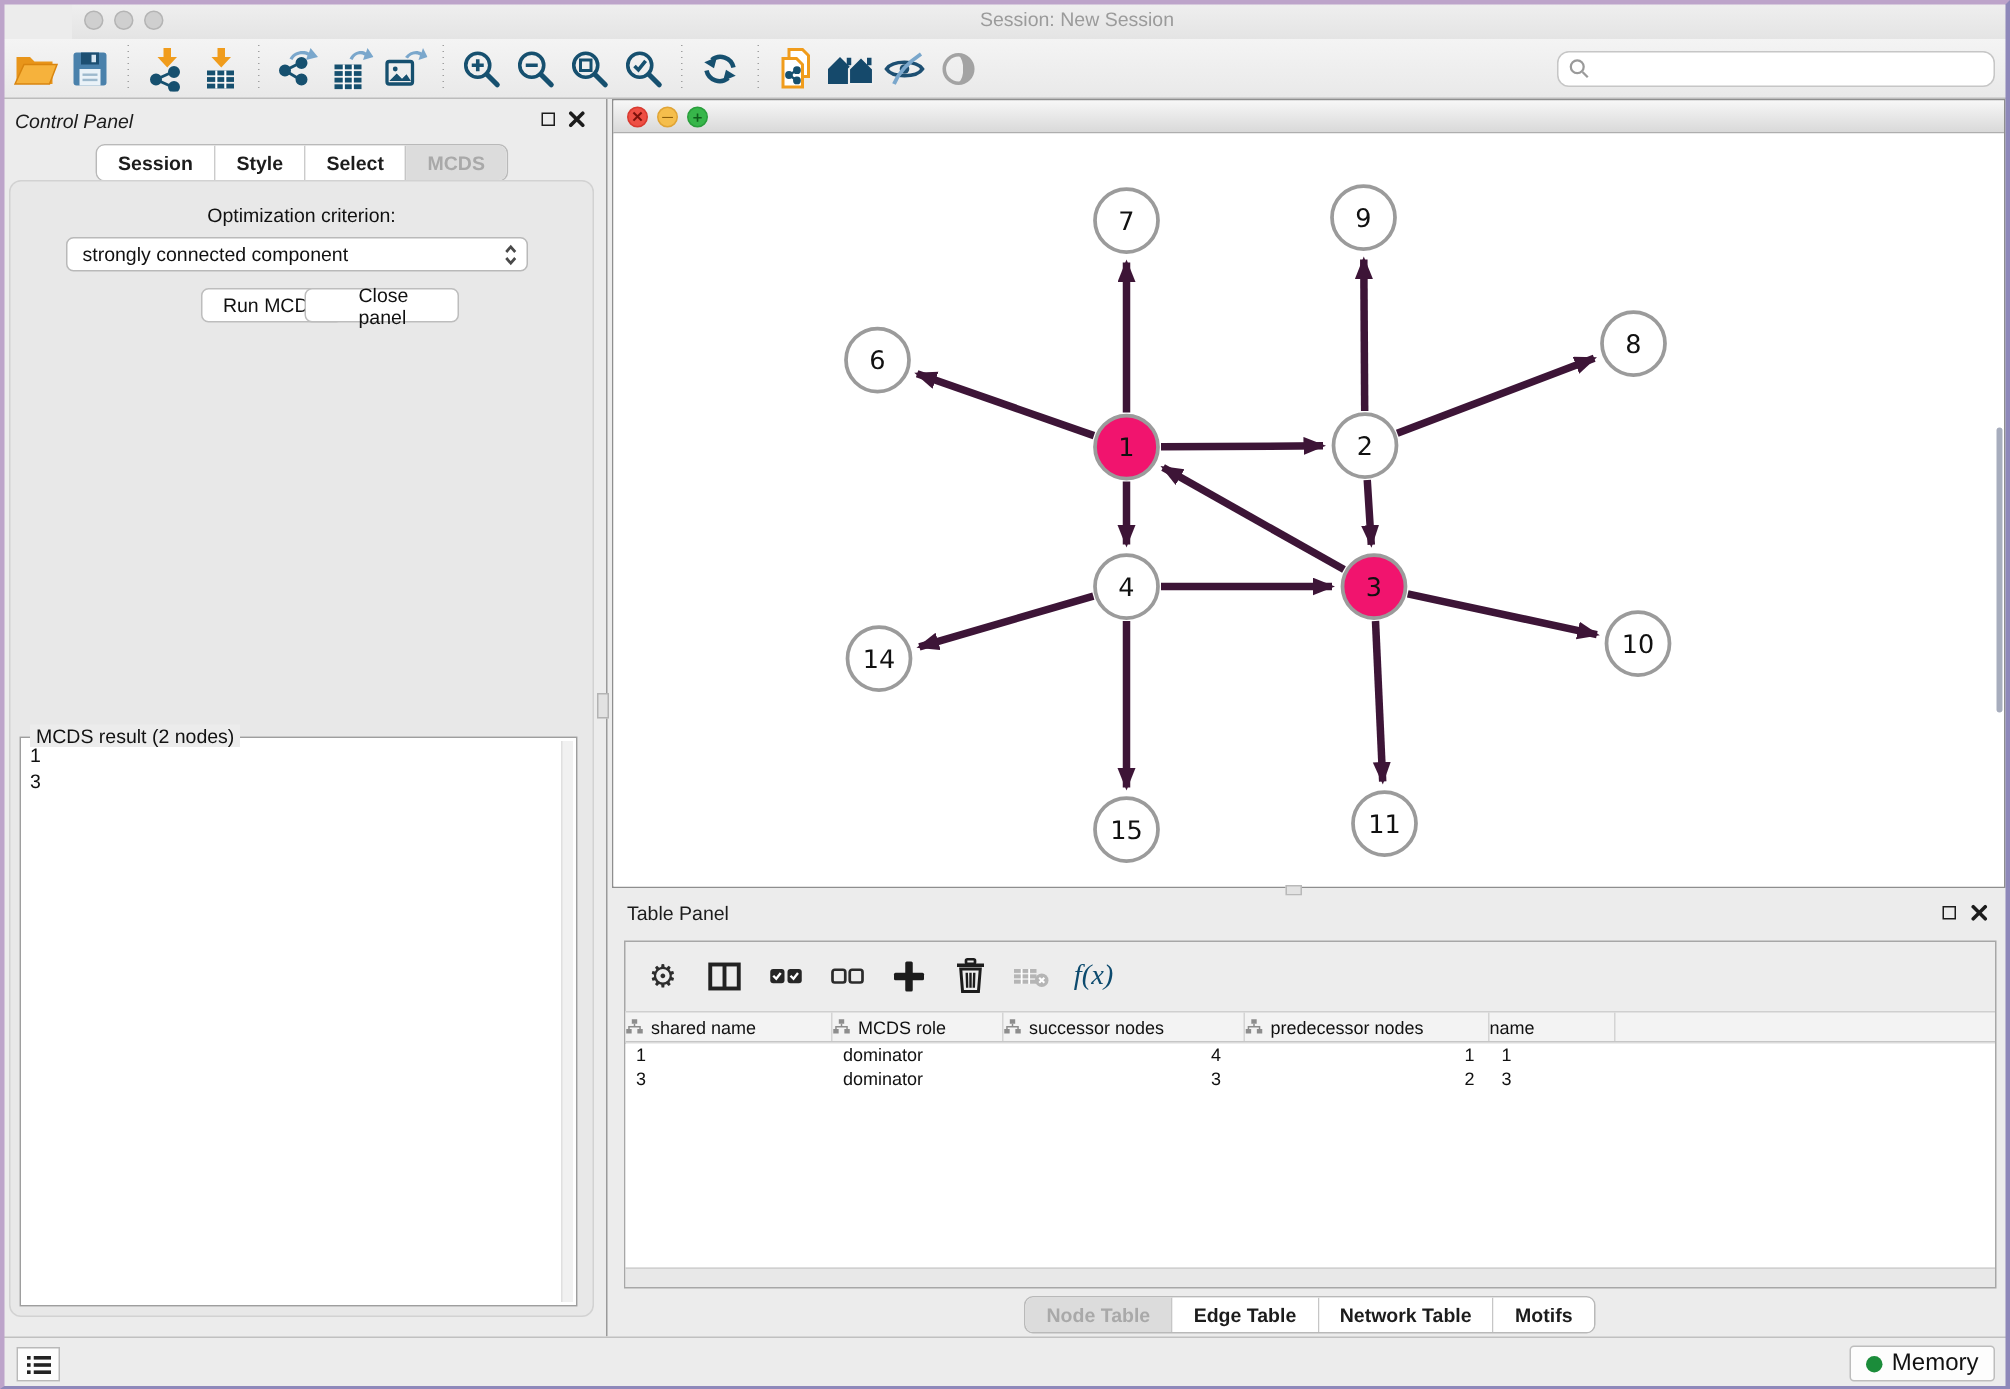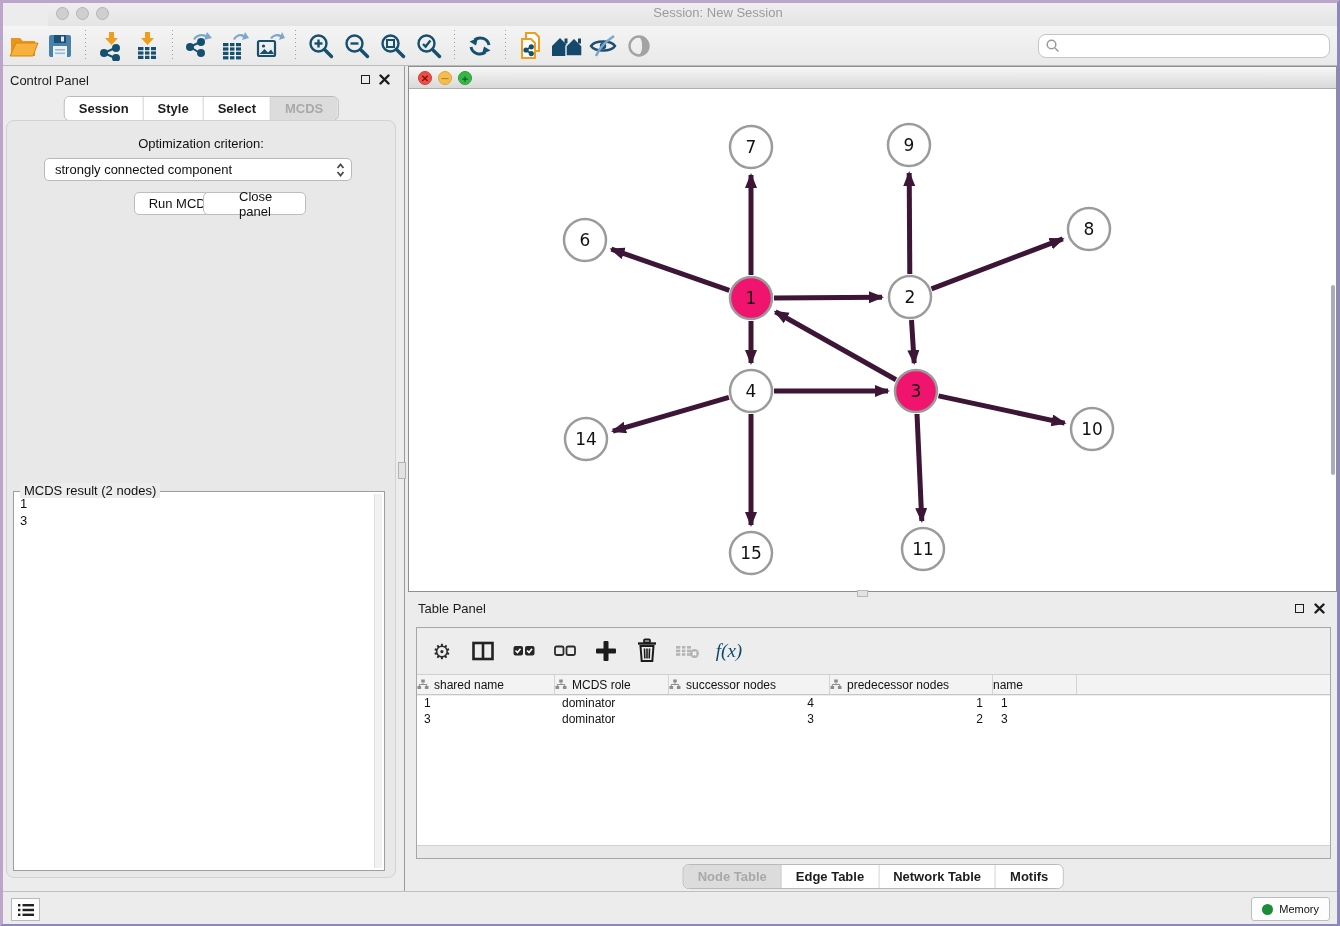--- a/index.html
+++ b/index.html
@@ -25,21 +25,21 @@
   .tbtn { width:36px; height:34px; display:flex; align-items:center; justify-content:center; flex:0 0 auto; }
   .tsep { width:1px; height:32px; margin:0 7px; flex:0 0 auto;
     background-image:linear-gradient(#9f9f9f 25%, transparent 25%); background-size:1px 4px; }
   .spacer { flex:1 1 auto; }
   .searchbox { width:292px; height:24px; background:#fff; border:1px solid #c6c6c6;
     border-radius:8px; display:flex; align-items:center; padding:0 6px; flex:0 0 auto; }
   .searchbox input { border:none; outline:none; flex:1; font-size:12px; background:transparent; }
 
   
   .control-panel { position:absolute; left:0; top:66px; width:402px; height:825px; background:#ececec; }
-  .panel-head { position:relative; height:28px; }
+  .panel-head { position:relative; height:28px;font-style:italic; }
   .panel-title { position:absolute; left:10px; top:7px; font-size:13px; color:#1c1c1c; }
   .float-ic { position:absolute; width:9px; height:9px; border:1.5px solid #1c1c1c; top:9px; }
   .close-ic { position:absolute; top:8px; }
   .segtabs { position:absolute; left:50%; transform:translateX(-50%); display:flex;
     border:1px solid #b9b9b9; border-radius:6px; overflow:hidden; background:#fff; }
   .seg { font-size:13px; font-weight:700; color:#1c1c1c; padding:4px 14px; background:#fff;
     border-right:1px solid #c6c6c6; white-space:nowrap; }
   .seg:last-child { border-right:none; }
   .seg.selected { background:#dcdcdc; color:#a9a9a9; }
   .cp-tabs { top:30px; }
@@ -101,21 +101,21 @@
     background:#e8e8e8; border-top:1px solid #d0d0d0; }
   .tp-tabs { top:267px; }
 
   
   .statusbar { position:absolute; left:0; top:891px; width:1340px; height:35px;
     background:#ececec; border-top:1px solid #c0c0c0; }
   .status-left-btn { position:absolute; left:11px; top:6px; width:29px; height:23px;
     background:#fdfdfd; border:1px solid #b9b9b9; display:flex; align-items:center; justify-content:center; }
   .memory-btn { position:absolute; right:10px; top:5px; height:24px; padding:0 10px;
     background:#fdfdfd; border:1px solid #bdbdbd; border-radius:3px;
-    display:flex; align-items:center; gap:6px; font-size:11px; color:#111; }
+    display:flex; align-items:center; gap:6px; font-size:16px; color:#111; }
   .mem-dot { width:11px; height:11px; border-radius:50%; background:#1b8c3a; }
   svg { display:block; }
 </style>
 </head>
 <body>
 
 <div class="app">
 
   <div class="titlebar">
     <div class="tl-dot" style="left:8px"></div>

